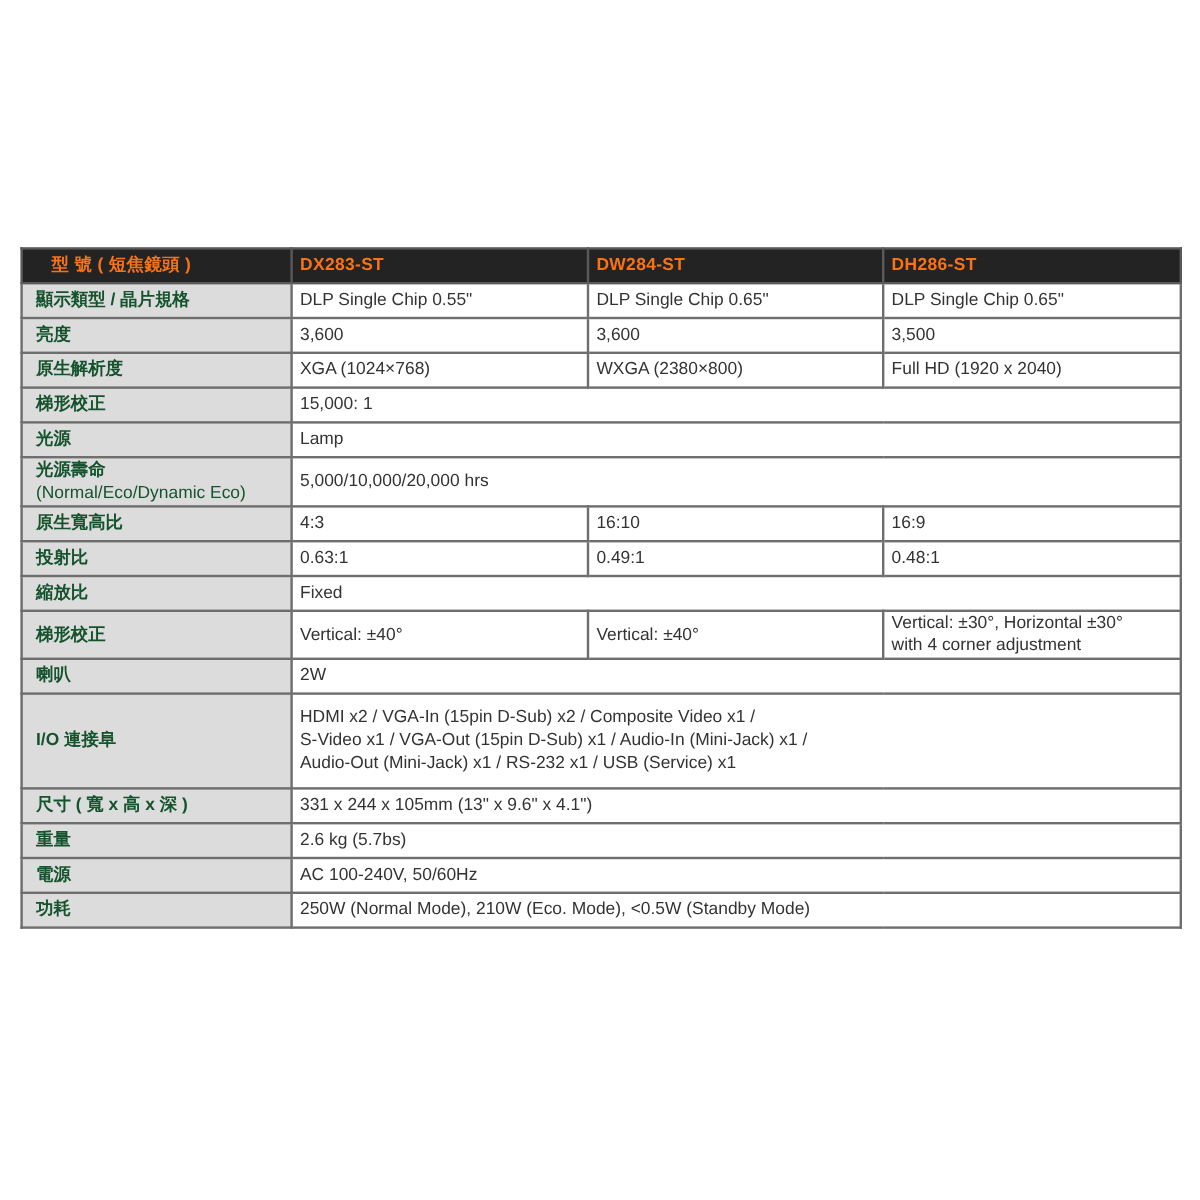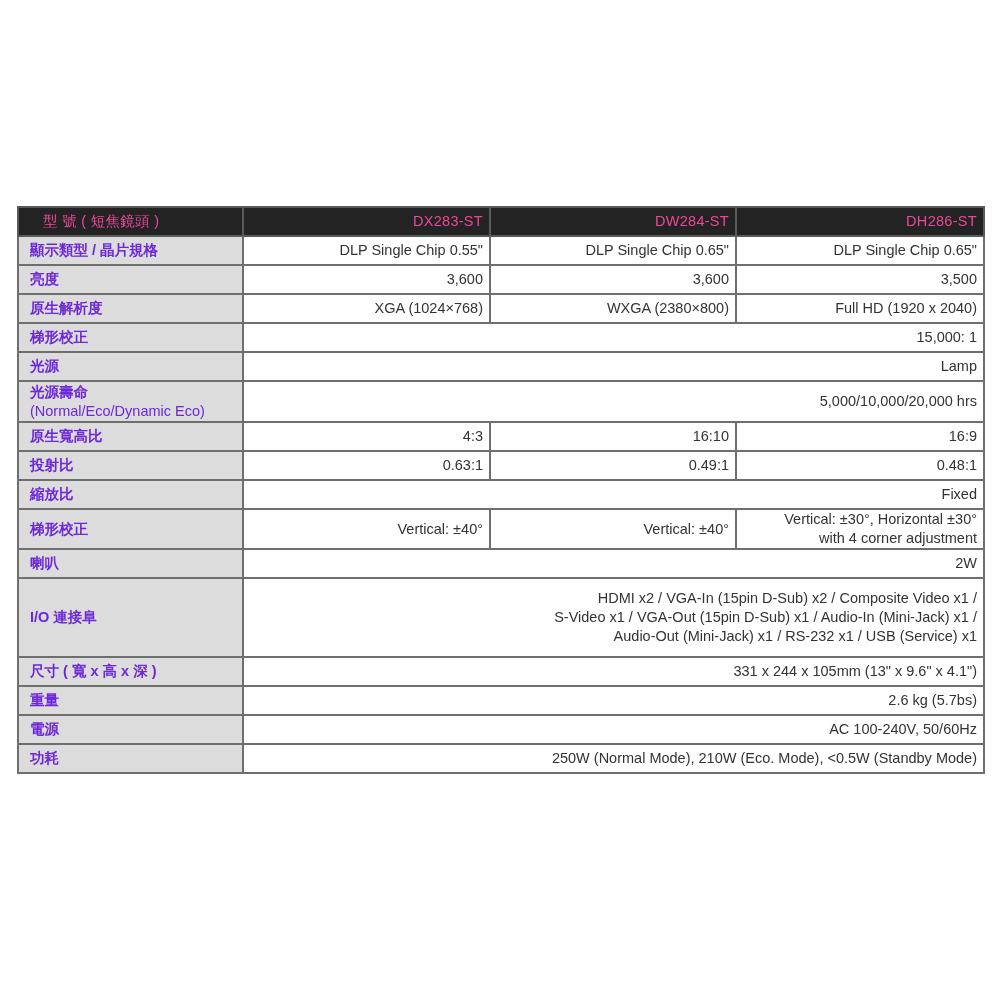--- a/index.html
+++ b/index.html
@@ -11,29 +11,29 @@
     position: absolute; left: 17px; top: 206px; width: 966px;
     border-collapse: collapse; table-layout: fixed;
     font-size: 14.5px;
   }
   table.spec col.c0 { width: 225px; }
   table.spec col.c1 { width: 247px; }
   table.spec col.c2 { width: 246px; }
   table.spec col.c3 { width: 248px; }
   table.spec td, table.spec th {
     border: 2px solid #6e6e6e; padding: 0 6px; height: 27px;
-    text-align: right; vertical-align: middle; line-height: 19px;
+    text-align: left; vertical-align: middle; line-height: 19px;
   }
   table.spec thead th {
-    background: #232323; color: #ec4899; font-weight: normal; height: 27px;
+    background: #232323; color: #f97316; font-weight: bold; height: 27px;
     letter-spacing: 0.3px; border-color: #5a5a5a;
   }
   table.spec thead th.label { text-align: left; padding-left: 24px; }
   table.spec td.label {
-    background: #dcdcdc; text-align: left; padding-left: 11px; color: #6d28d9;
+    background: #dcdcdc; text-align: left; padding-left: 11px; color: #14532d;
     font-weight: bold;
   }
   table.spec td.label .sub { font-weight: normal; display: block; }
   tr.tall td { height: 39px; }
   tr.keystone td { height: 35px; }
   tr.io td { height: 77px; }
   td .line { display: block; }
 </style>
 </head>
 <body>

